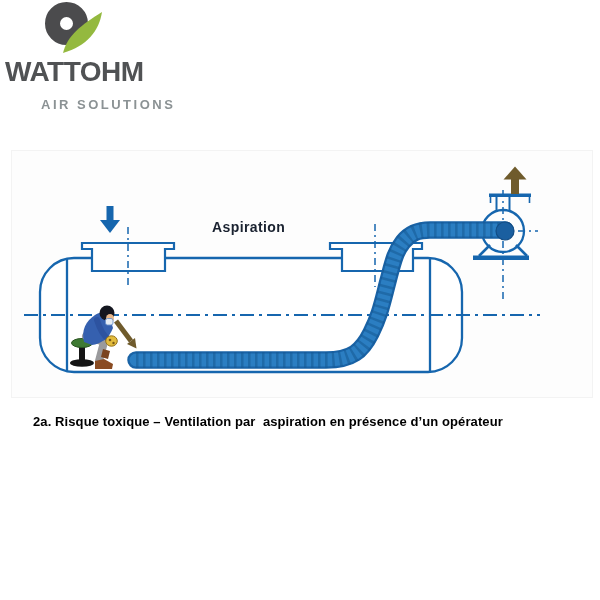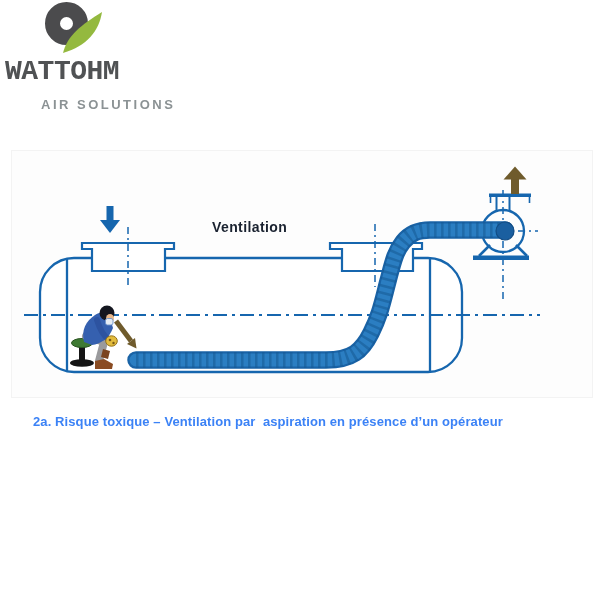--- a/index.html
+++ b/index.html
@@ -5,37 +5,36 @@
   html,body{margin:0;padding:0;}
   body{
     width:600px;height:600px;position:relative;background:#ffffff;
     font-family:"Liberation Sans", sans-serif;overflow:hidden;
   }
   .abs{position:absolute;}
   #logo-icon{left:0;top:0;width:140px;height:60px;}
   #brand{
     left:5px;top:56px;font-size:28px;font-weight:800;letter-spacing:-0.5px;
     color:#505254;
-    font-family:Liberation Mono, monospace;
   }
   #tagline{
     left:41px;top:97px;font-size:13px;font-weight:600;letter-spacing:2.5px;
     color:#8b9294;
   }
   #diagram-bg{
     left:11px;top:150px;width:580px;height:246px;background:#fdfdfd;
     border:1px solid #f3f3f3;
   }
   #diagram-canvas{left:0;top:0;width:600px;height:600px;}
   #aspiration-label{
     left:212px;top:219px;font-size:14px;font-weight:700;letter-spacing:0.4px;
     color:#1a2230;
   }
   #caption{
-    left:33px;top:414px;font-size:13px;font-weight:700;color:#3b82f6;
+    left:33px;top:414px;font-size:13px;font-weight:700;color:#000000;
     letter-spacing:0.1px;white-space:pre;
   }
 </style>
 </head>
 <body>
 
 <svg id="logo-icon" class="abs" viewBox="0 0 140 60" aria-hidden="true">
   <circle cx="66.5" cy="23.5" r="14" fill="none" stroke="#4b4b4d" stroke-width="15"></circle>
   <path d="M 63 53 C 87 46 99 31 102 12 C 81 25 67 36 63 53 Z" fill="#94b93f"></path>
 </svg>
@@ -120,15 +119,15 @@
     <circle cx="110" cy="340" r="1.3" fill="#7a5a16"></circle>
     <circle cx="113.5" cy="343" r="1.2" fill="#7a5a16"></circle>
   </g>
 
   <g fill="#6f5b2c">
     <polygon points="114,322.5 118,319.5 133,339.5 129,342.5"></polygon>
     <polygon points="127,344 135,338 136.5,348.5"></polygon>
   </g>
 </svg>
 
-<div id="aspiration-label" class="abs">Ventilation</div>
+<div id="aspiration-label" class="abs">Aspiration</div>
 
 <div id="caption" class="abs">2a. Risque toxique – Ventilation par  aspiration en présence d’un opérateur</div>
 
 </body></html>

